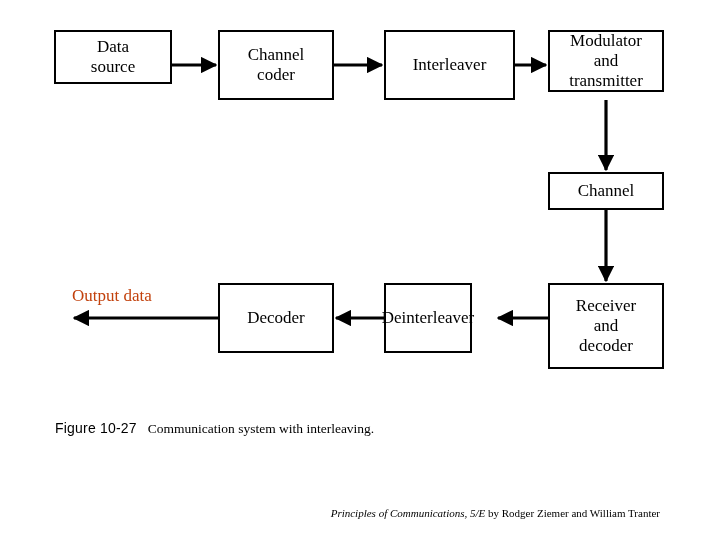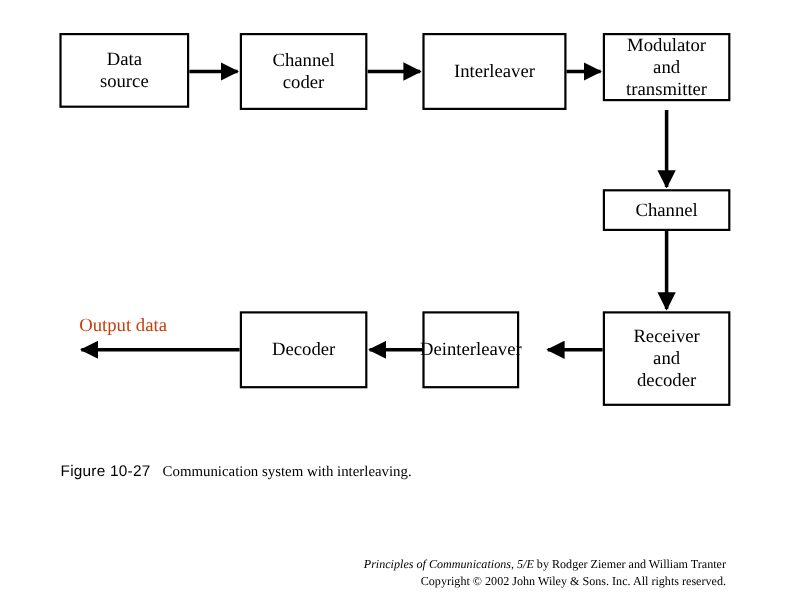--- a/index.html
+++ b/index.html
@@ -39,21 +39,21 @@
     line-height: 1.18;
     color: #000000;
     z-index: 3;
   }
   .block .block-label {
     display: block;
     white-space: pre-line;
     padding: 0 4px;
   }
 
-  .blk-data-source    { left: 54px;  top: 30px;  width: 118px; height: 68px; }
+  .blk-data-source    { left: 54px;  top: 30px;  width: 118px; height: 54px; }
   .blk-channel-coder  { left: 218px; top: 30px;  width: 116px; height: 70px; }
   .blk-interleaver    { left: 384px; top: 30px;  width: 131px; height: 70px; }
   .blk-modulator      { left: 548px; top: 30px;  width: 116px; height: 62px; }
   .blk-channel        { left: 548px; top: 172px; width: 116px; height: 38px; }
   .blk-receiver       { left: 548px; top: 283px; width: 116px; height: 86px; }
   .blk-deinterleaver  { left: 384px; top: 283px; width: 88px; height: 70px; }
   .blk-decoder        { left: 218px; top: 283px; width: 116px; height: 70px; }
 
   
   #connectors {
@@ -183,16 +183,15 @@
 
   <div class="diagram-text lbl-output-data">Output data</div>
 
   <div id="caption-row">
     <span class="caption-figure-no">Figure 10-27</span>
     <span class="caption-desc">Communication system with interleaving.</span>
   </div>
 
   <div id="footer">
     <span class="ftr-line"><span class="ftr-title">Principles of Communications, 5/E</span><span> by Rodger Ziemer and William Tranter</span></span>
-    <span class="ftr-line">Copyright © 2002 John Wiley &amp; Sons. Inc. All rights reserved.</span>
   </div>
 
 </div>
 
 </body></html>

